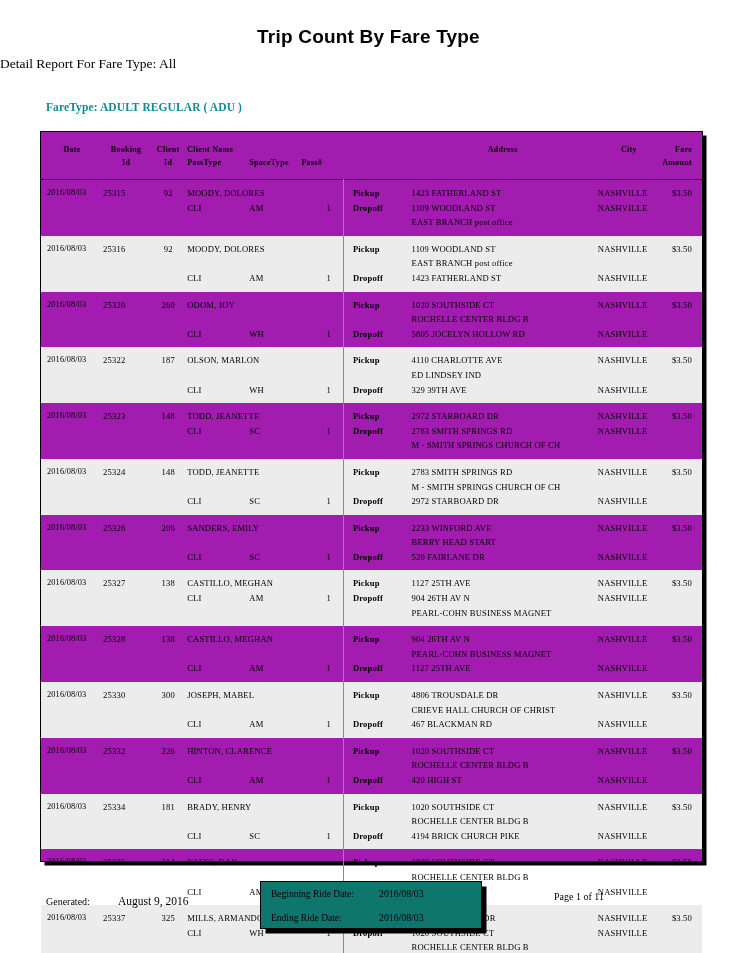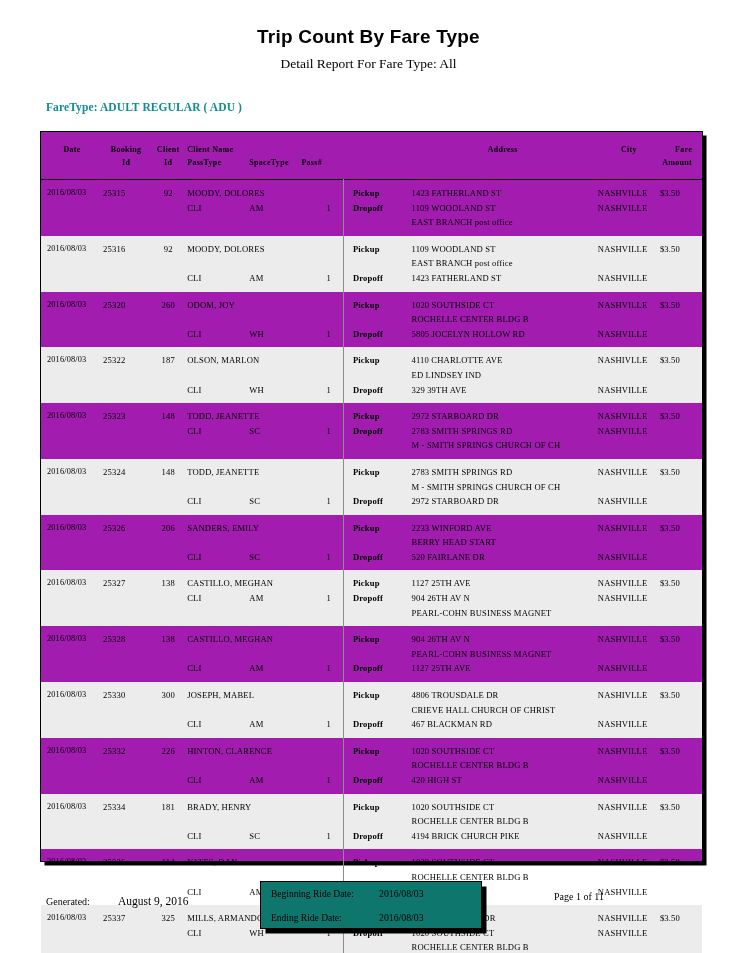--- a/index.html
+++ b/index.html
@@ -20,21 +20,21 @@
   .report-title {
     text-align: center;
     font-family: Liberation Sans, sans-serif;
     font-weight: bold;
     font-size: 19px;
     letter-spacing: 0.2px;
     margin: 0;
     padding-top: 26px;
   }
   .report-subtitle {
-    text-align: center;
+    text-align: left;
     font-family: "Liberation Serif", serif;
     font-size: 13.5px;
     margin: 0;
     padding-top: 8px;
   }
 
   .faretype-heading {
     position: absolute;
     left: 46px;
     top: 101px;
@@ -115,21 +115,21 @@
 
   .cell-date   { padding-left: 6px; font-size: 8.3px; white-space: nowrap; }
   .cell-book   { font-size: 8.6px; }
   .cell-client { text-align: center; }
   .cell-name   { white-space: nowrap; }
   .cell-space  { }
   .cell-pass   { text-align: right; padding-right: 12px; }
   .cell-dir    { font-weight: bold; padding-left: 9px; border-left: 1.4px solid #8d8d8d; }
   .cell-addr   { padding-left: 4px; }
   .cell-city   { }
-  .cell-fare   { text-align: right; padding-right: 22px; white-space: nowrap; }
+  .cell-fare   { text-align: right; padding-right: 10px; white-space: nowrap; }
 
   .ln { display: block; min-height: 14.6px; }
   .ln.blank { color: transparent; }
 
   
   .footer-generated {
     position: absolute;
     left: 46px;
     top: 890px;
     font-size: 10px;

